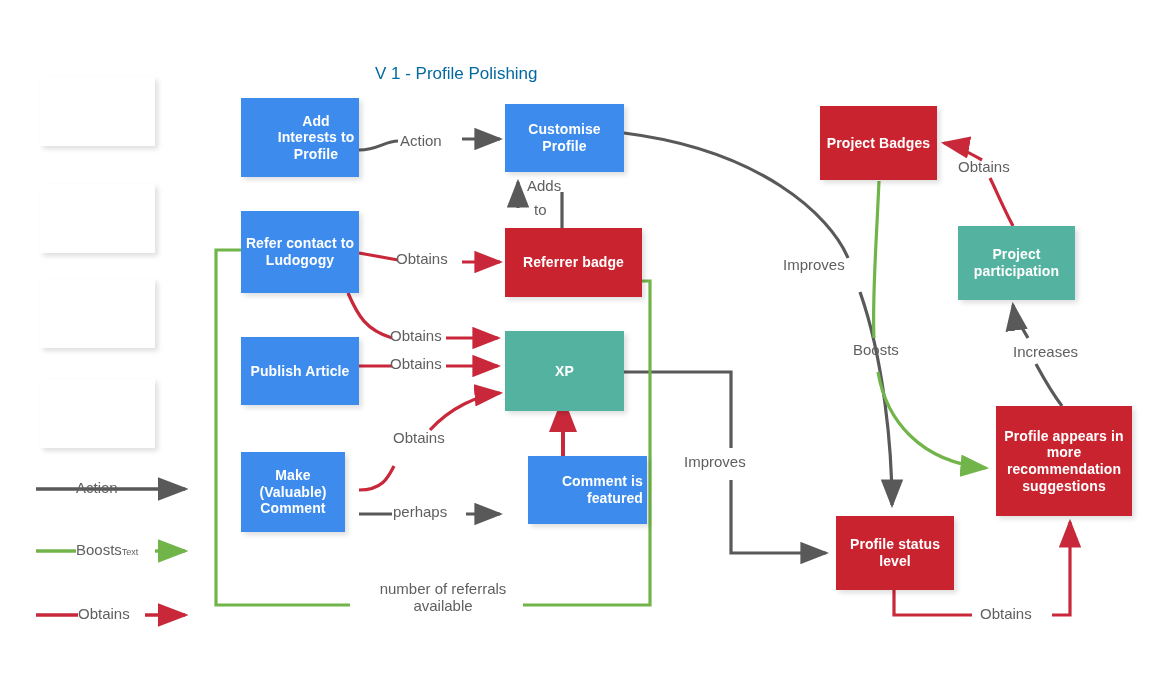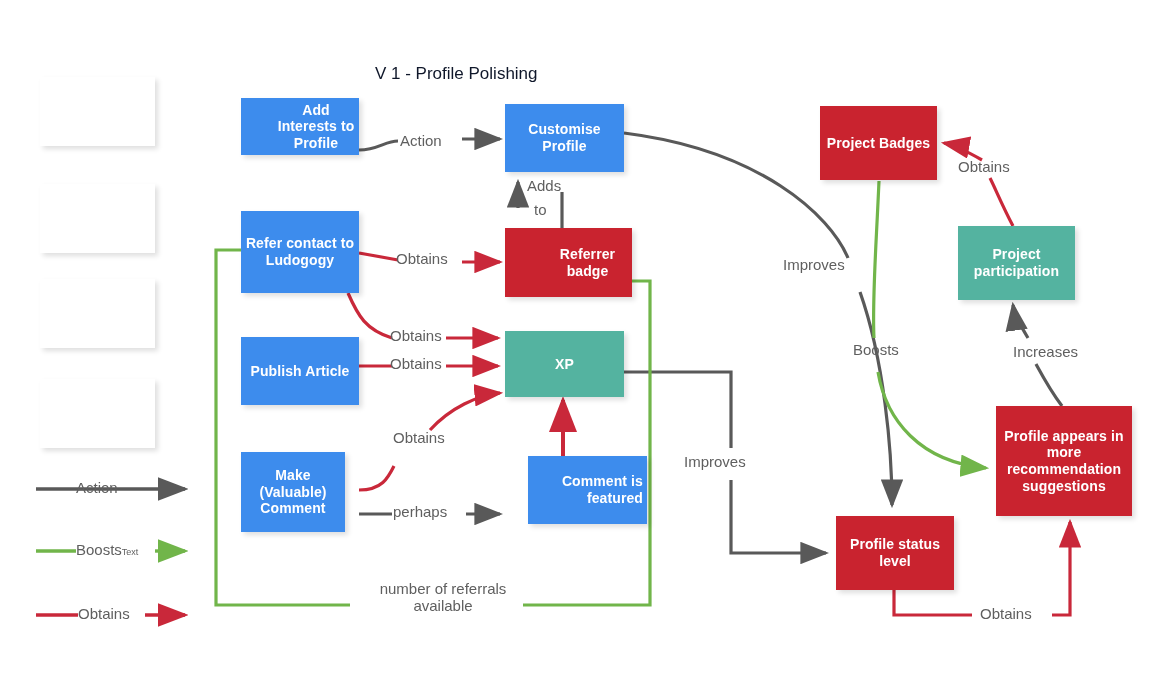--- a/index.html
+++ b/index.html
@@ -52,21 +52,21 @@
     align-items: center;
     justify-content: center;
     color: #ffffff;
     font-weight: bold;
     font-size: 15px;
     box-shadow: 3px 3px 5px rgba(0,0,0,0.13);
     z-index: 3;
   }
   .diagram-title {
     position: absolute;
-    color: #0f172a;
+    color: #0369a1;
     font-size: 17px;
     white-space: nowrap;
     z-index: 4;
   }
   .edge-label {
     position: absolute;
     color: #5f5f5f;
     font-size: 15px;
     white-space: nowrap;
     background: transparent;
@@ -169,41 +169,41 @@
   <div class="legend-box red" style="left:40px; top:379px; width:115px; height:69px;">
     <span>Rewards</span>
   </div>
 
   <div class="legend-label" style="left:76px; top:479px;">Action</div>
   <div class="legend-label" style="left:76px; top:541px;">
     <span>Boosts</span><span class="sub">Text</span>
   </div>
   <div class="legend-label" style="left:78px; top:605px;">Obtains</div>
 
-  <div class="node blue" style="left:241px; top:98px; width:118px; height:57px;padding-left:36px;">
+  <div class="node blue" style="left:241px; top:98px; width:118px; height:79px;padding-left:36px;">
     <span>Add Interests to Profile</span>
   </div>
 
   <div class="node blue" style="left:505px; top:104px; width:119px; height:68px;">
     <span>Customise Profile</span>
   </div>
 
   <div class="node blue" style="left:241px; top:211px; width:118px; height:82px;">
     <span>Refer contact to Ludogogy</span>
   </div>
 
-  <div class="node red" style="left:505px; top:228px; width:127px; height:69px;padding-left:42px;">
+  <div class="node red" style="left:505px; top:228px; width:137px; height:69px;">
     <span>Referrer badge</span>
   </div>
 
   <div class="node blue" style="left:241px; top:337px; width:118px; height:68px;">
     <span>Publish Article</span>
   </div>
 
-  <div class="node teal" style="left:505px; top:331px; width:119px; height:66px;">
+  <div class="node teal" style="left:505px; top:331px; width:119px; height:80px;">
     <span>XP</span>
   </div>
 
   <div class="node blue" style="left:241px; top:452px; width:104px; height:80px;">
     <span>Make (Valuable) Comment</span>
   </div>
 
   <div class="node blue" style="left:528px; top:456px; width:119px; height:68px;text-align:right;">
     <span>Comment is featured</span>
   </div>

